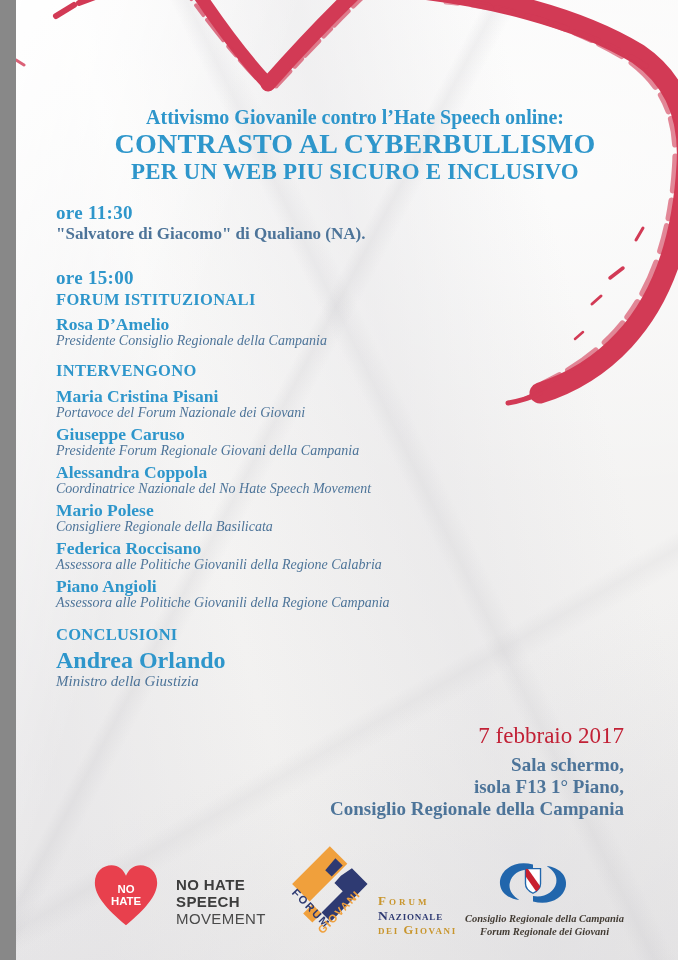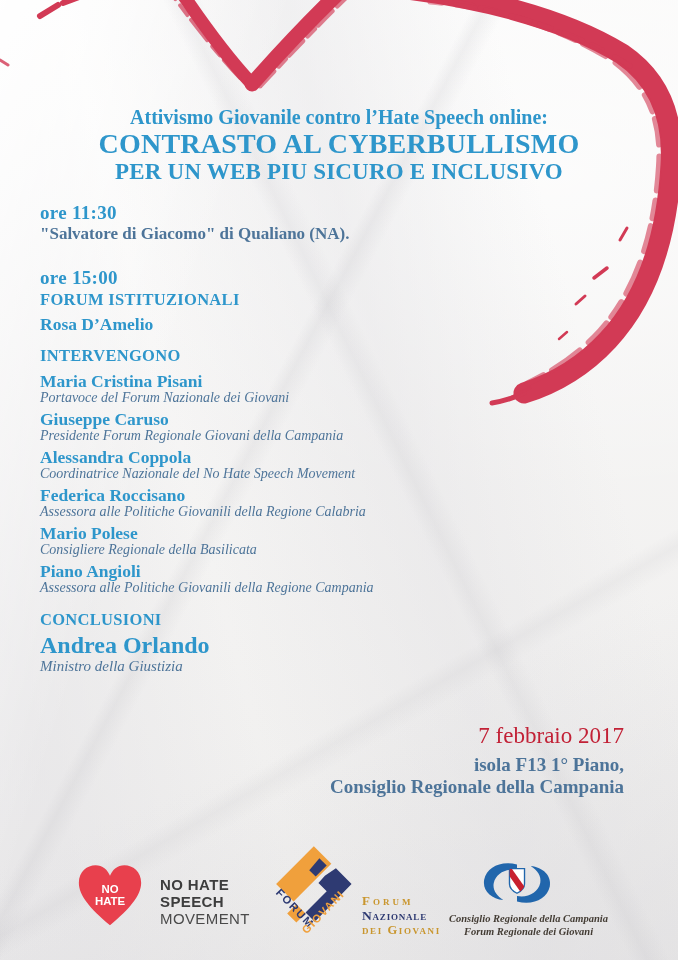--- a/index.html
+++ b/index.html
@@ -21,20 +21,21 @@
   .poster{
     position:relative;width:678px;height:960px;overflow:hidden;
     font-family:"Liberation Serif","DejaVu Serif",serif;
     background-color:#f3f2f1;
     background-image:
       linear-gradient(108deg, rgba(255,255,255,.95) 0%, rgba(236,235,234,0) 30%),
       linear-gradient(338deg, rgba(219,218,221,.5) 0%, rgba(244,243,242,0) 30%),
       linear-gradient(75deg, rgba(226,225,228,.55) 10%, rgba(252,252,252,0) 34%, rgba(224,223,226,.4) 58%, rgba(250,250,249,0) 80%),
       linear-gradient(170deg, rgba(255,255,255,.7) 0%, rgba(231,230,229,.4) 95%),
       radial-gradient(ellipse 900px 520px at 82% 18%, rgba(255,255,255,.85), rgba(255,255,255,0) 62%);
+    margin-left: 16px;
   }
   .poster::before{ 
     content:"";position:absolute;inset:0;pointer-events:none;
     background-image:
       linear-gradient(118deg, transparent 40%, rgba(175,174,180,.14) 41.2%, transparent 43%),
       linear-gradient(64deg, transparent 55%, rgba(175,174,180,.12) 56.5%, transparent 58.5%),
       linear-gradient(150deg, transparent 68%, rgba(180,179,184,.12) 69.3%, transparent 71%);
   }
   .heart-svg{position:absolute;left:0;top:0;pointer-events:none;}
 
@@ -109,57 +110,59 @@
 
   <main class="content">
     <div class="time">ore 11:30</div>
     <div class="slot-desc">"Salvatore di Giacomo" di Qualiano (NA).</div>
 
     <div class="time time-2">ore 15:00</div>
 
     <h2 class="sec">FORUM ISTITUZIONALI</h2>
     <div class="speaker">
       <div class="sp-name">Rosa D’Amelio</div>
+      <div class="sp-role">Presidente Consiglio Regionale della Campania</div>
     </div>
 
     <h2 class="sec sec-int">INTERVENGONO</h2>
     <div class="speaker">
       <div class="sp-name">Maria Cristina Pisani</div>
       <div class="sp-role">Portavoce del Forum Nazionale dei Giovani</div>
     </div>
     <div class="speaker">
       <div class="sp-name">Giuseppe Caruso</div>
       <div class="sp-role">Presidente Forum Regionale Giovani della Campania</div>
     </div>
     <div class="speaker">
       <div class="sp-name">Alessandra Coppola</div>
       <div class="sp-role">Coordinatrice Nazionale del No Hate Speech Movement</div>
     </div>
     <div class="speaker">
+      <div class="sp-name">Mario Polese</div>
+      <div class="sp-role">Consigliere Regionale della Basilicata</div>
+    </div>
+    <div class="speaker">
       <div class="sp-name">Federica Roccisano</div>
       <div class="sp-role">Assessora alle Politiche Giovanili della Regione Calabria</div>
     </div>
     <div class="speaker">
-      <div class="sp-name">Mario Polese</div>
-      <div class="sp-role">Consigliere Regionale della Basilicata</div>
-    </div>
-    <div class="speaker">
       <div class="sp-name">Piano Angioli</div>
       <div class="sp-role">Assessora alle Politiche Giovanili della Regione Campania</div>
     </div>
 
     <h2 class="sec sec-conc">CONCLUSIONI</h2>
     <div class="speaker">
       <div class="sp-name-big">Andrea Orlando</div>
       <div class="sp-role-big">Ministro della Giustizia</div>
     </div>
   </main>
 
   <aside class="event-block">
     <div class="event-date">7 febbraio 2017</div>
+    <div class="event-line">Sala schermo,</div>
     <div class="event-line">isola F13 1° Piano,</div>
     <div class="event-line">Consiglio Regionale della Campania</div>
   </aside>
 
   <svg class="logo" style="left:72px;top:854px;" width="76" height="84" viewBox="0 0 100 95" aria-hidden="true">
     <path d="M50,86 C24,64 9,47 9,30 C9,15 20,7 31,7 C40,7 47,13 50,21 C53,13 60,7 69,7 C80,7 91,15 91,30 C91,47 76,64 50,86 Z" fill="#e8404d"></path>
     <text x="50" y="43" text-anchor="middle" fill="#ffffff" font-family="Liberation Sans, DejaVu Sans, sans-serif" font-size="15" font-weight="bold">NO</text>
     <text x="50" y="60" text-anchor="middle" fill="#ffffff" font-family="Liberation Sans, DejaVu Sans, sans-serif" font-size="15" font-weight="bold">HATE</text>
   </svg>
   <div class="logo nohate-label">

